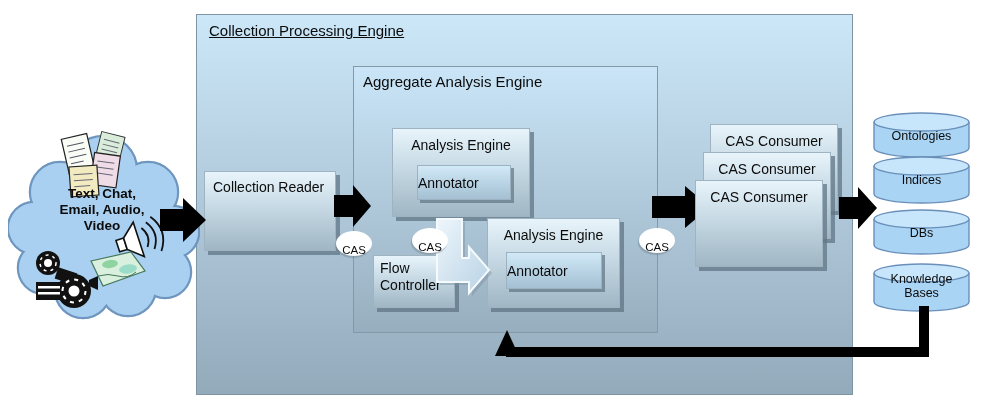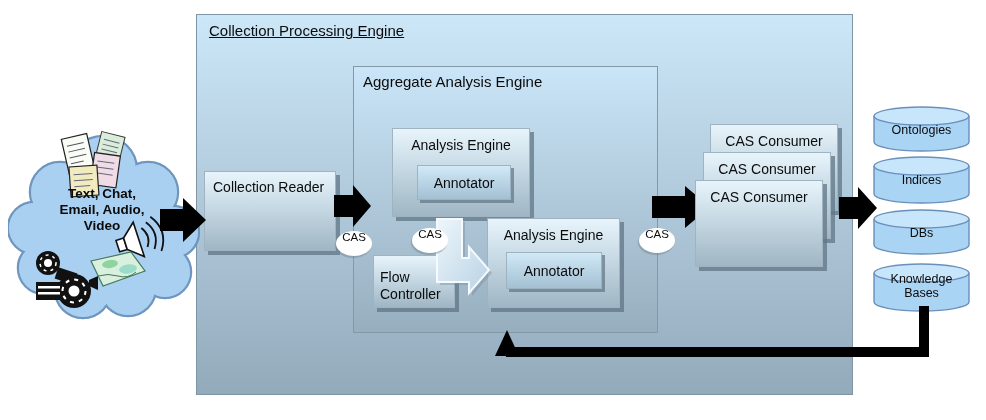--- a/index.html
+++ b/index.html
@@ -26,29 +26,29 @@
   .box{
     background:linear-gradient(180deg,#e8f4fb 0%,#c6d9e4 45%,#a0b6c4 100%);
     border:1px solid #9fb3c0;box-sizing:border-box;
     box-shadow:4px 4px 0 rgba(96,117,133,0.75);
     font-size:14px;line-height:17px;z-index:3;
   }
   .annotator{
     background:linear-gradient(180deg,#d2e9f7 0%,#b7d2e3 55%,#a4c0d2 100%);
     border:1px solid #9db3c2;box-sizing:border-box;
     box-shadow:3px 3px 0 rgba(96,117,133,0.7);
-    font-size:14px;display:flex;align-items:center;justify-content:center;z-index:3;
+    font-size:14px;display:flex;align-items:center;justify-content:flex-start;z-index:3;
   }
   .pad{padding:7px 8px;}
   .top-center{text-align:center;padding-top:8px;}
   
   .cas{
     width:36px;height:25px;background:#ffffff;border-radius:50%;
     box-shadow:-1px 2px 1px rgba(120,136,148,0.55);
-    font-size:11.5px;display:flex;align-items:flex-start;justify-content:center;z-index:6;
+    font-size:11.5px;display:flex;align-items:flex-end;justify-content:center;z-index:6;
   }
   
   .consumer{width:128px;height:87px;z-index:5;position:absolute;}
   
   .cyl{width:97px;z-index:5;position:absolute;}
   .cyl svg{position:absolute;left:0;top:0;}
   .cyl-label{
     position:absolute;left:0;right:0;top:17px;text-align:center;
     font-size:12.5px;line-height:14px;z-index:2;
   }
@@ -170,21 +170,21 @@
     <div class="abs big-title agg-title">Aggregate Analysis Engine</div>
   </div>
 
   <div class="abs box top-center" style="left:392px;top:128px;width:138px;height:89px;">
     <span>Analysis Engine</span>
   </div>
   <div class="abs annotator" style="left:417px;top:165px;width:94px;height:35px;">
     <span>Annotator</span>
   </div>
 
-  <div class="abs box" style="left:373px;top:255px;width:82px;height:53px;padding:13px 6px;">
+  <div class="abs box" style="left:373px;top:255px;width:82px;height:53px;padding:4px 6px;">
     <span>Flow Controller</span>
   </div>
 
   <div class="abs box top-center" style="left:487px;top:218px;width:133px;height:90px;">
     <span>Analysis Engine</span>
   </div>
   <div class="abs annotator" style="left:506px;top:252px;width:96px;height:37px;">
     <span>Annotator</span>
   </div>
 
@@ -215,21 +215,21 @@
   <div class="abs cas" style="left:336px;top:231px;">
     <span>CAS</span>
   </div>
   <div class="abs cas" style="left:412px;top:228px;">
     <span>CAS</span>
   </div>
   <div class="abs cas" style="left:639px;top:228px;">
     <span>CAS</span>
   </div>
 
-  <div class="cyl" style="left:873px;top:106px;height:47px;">
+  <div class="cyl" style="left:873px;top:112px;height:47px;">
     <svg width="97" height="47" viewBox="0 0 97 47" preserveAspectRatio="none">
       <path d="M1,10 L1,36 A47.5,9 0 0 0 96,36 L96,10" fill="#a9d4f4" stroke="#6a8fba" stroke-width="1.4"></path>
       <ellipse cx="48.5" cy="10" rx="47.5" ry="9" fill="#c8e6fb" stroke="#6a8fba" stroke-width="1.4"></ellipse>
     </svg>
     <div class="cyl-label">Ontologies</div>
   </div>
   <div class="cyl" style="left:873px;top:156px;height:49px;">
     <svg width="97" height="49" viewBox="0 0 97 49" preserveAspectRatio="none">
       <path d="M1,10 L1,38 A47.5,9 0 0 0 96,38 L96,10" fill="#a9d4f4" stroke="#6a8fba" stroke-width="1.4"></path>
       <ellipse cx="48.5" cy="10" rx="47.5" ry="9" fill="#c8e6fb" stroke="#6a8fba" stroke-width="1.4"></ellipse>

